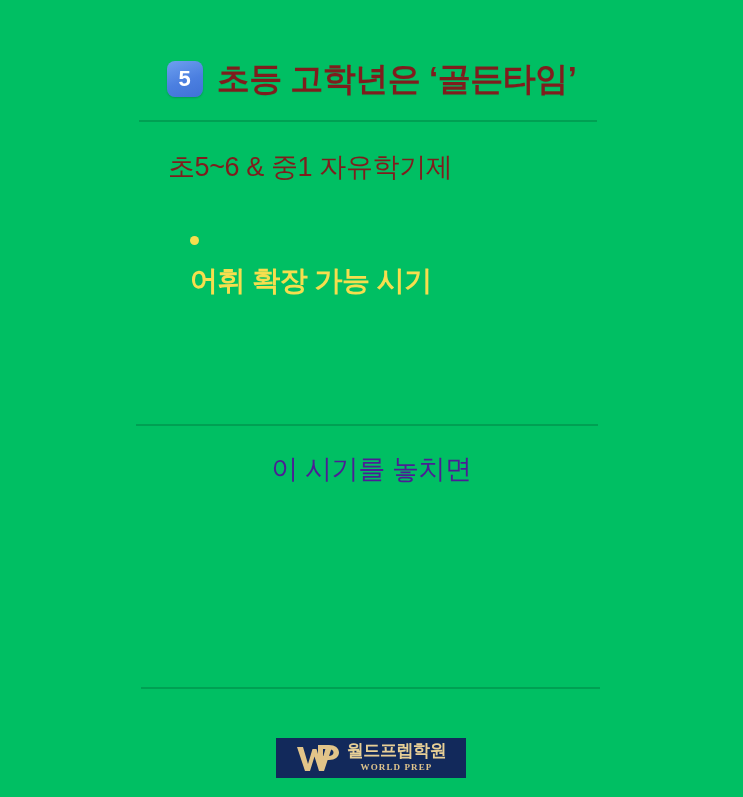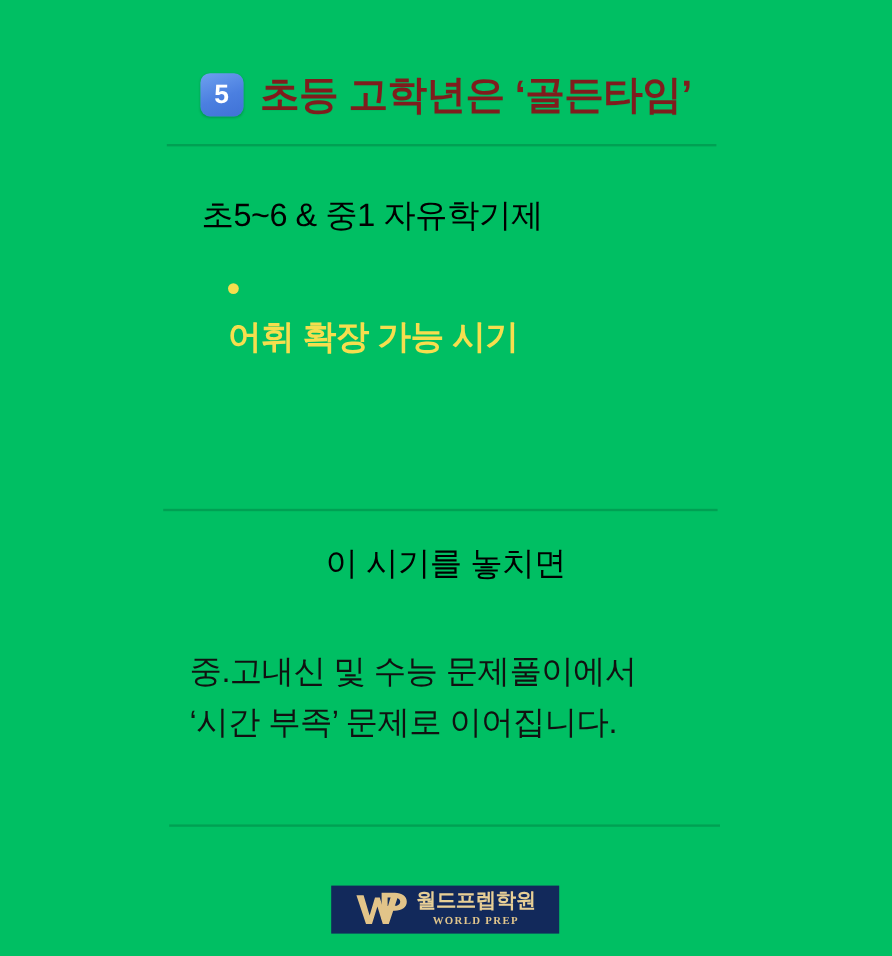--- a/index.html
+++ b/index.html
@@ -70,22 +70,22 @@
     background: rgba(0,0,0,0.16);
   }
   .divider-1 { left: 139px; top: 120px;  width: 458px; }
   .divider-2 { left: 136px; top: 424px;  width: 462px; }
   .divider-3 { left: 141px; top: 687px;  width: 459px; }
 
   
   .subtitle {
     position: absolute;
     left: 168px;
-    top: 162px;
-    color: #000000;
+    top: 150px;
+    color: #7f1d1d;
     font-size: 27px;
     font-weight: 400;
     line-height: 1.3;
     letter-spacing: -0.4px;
     white-space: nowrap;
   }
 
   
   .bullets {
     position: absolute;
@@ -119,21 +119,21 @@
     top: -7px;
   }
 
   
   .mid-line {
     position: absolute;
     left: 0;
     top: 452px;
     width: 743px;
     text-align: center;
-    color: #000000;
+    color: #4c1d95;
     font-size: 27px;
     font-weight: 400;
     line-height: 1.3;
     letter-spacing: -0.4px;
   }
 
   
   .closing {
     position: absolute;
     left: 158px;
@@ -148,24 +148,24 @@
 
   
   .logo-wrap {
     position: absolute;
     left: 276px;
     top: 738px;
     width: 190px;
     height: 40px;
     background: #12295b;
     display: flex;
-    align-items: flex-start;
+    align-items: center;
     justify-content: center;
     gap: 7px;
-    padding: 4px 8px;
+    padding: 16px 8px;
     box-sizing: border-box;
   }
   .logo-mark {
     flex: none;
     width: 44px;
     height: 30px;
     display: block;
   }
   .logo-texts {
     display: flex;
@@ -211,24 +211,20 @@
     <li class="bullet-item">
       <span class="bullet-dot"></span>
       <span>어휘 확장 가능 시기</span>
     </li>
   </ul>
 
   <div class="divider divider-2"></div>
 
   <div class="mid-line">이 시기를 놓치면</div>
 
-  <div class="closing">
-    <div class="closing-line">중.고내신 및 수능 문제풀이에서</div>
-    <div class="closing-line">‘시간 부족’ 문제로 이어집니다.</div>
-  </div>
 
   <div class="divider divider-3"></div>
 
   <div class="logo-wrap">
     <svg class="logo-mark" viewBox="0 0 88 60" aria-hidden="true">
       <path d="M2 8 L14 8 L24 42 L33 12 L41 12 L50 42 L60 8 L72 8 L56 56 L46 56 L37 27 L28 56 L18 56 Z" fill="#e2c489"></path>
       <path d="M44 4 L66 4 C78 4 86 10 86 19 C86 28 78 34 66 34 L54 34 L54 26 L65 26 C71 26 75 23 75 19 C75 15 71 12 65 12 L54 12 L54 48 L44 48 Z" fill="#e2c489"></path>
     </svg>
     <span class="logo-texts">
       <span class="logo-kr">월드프렙학원</span>

